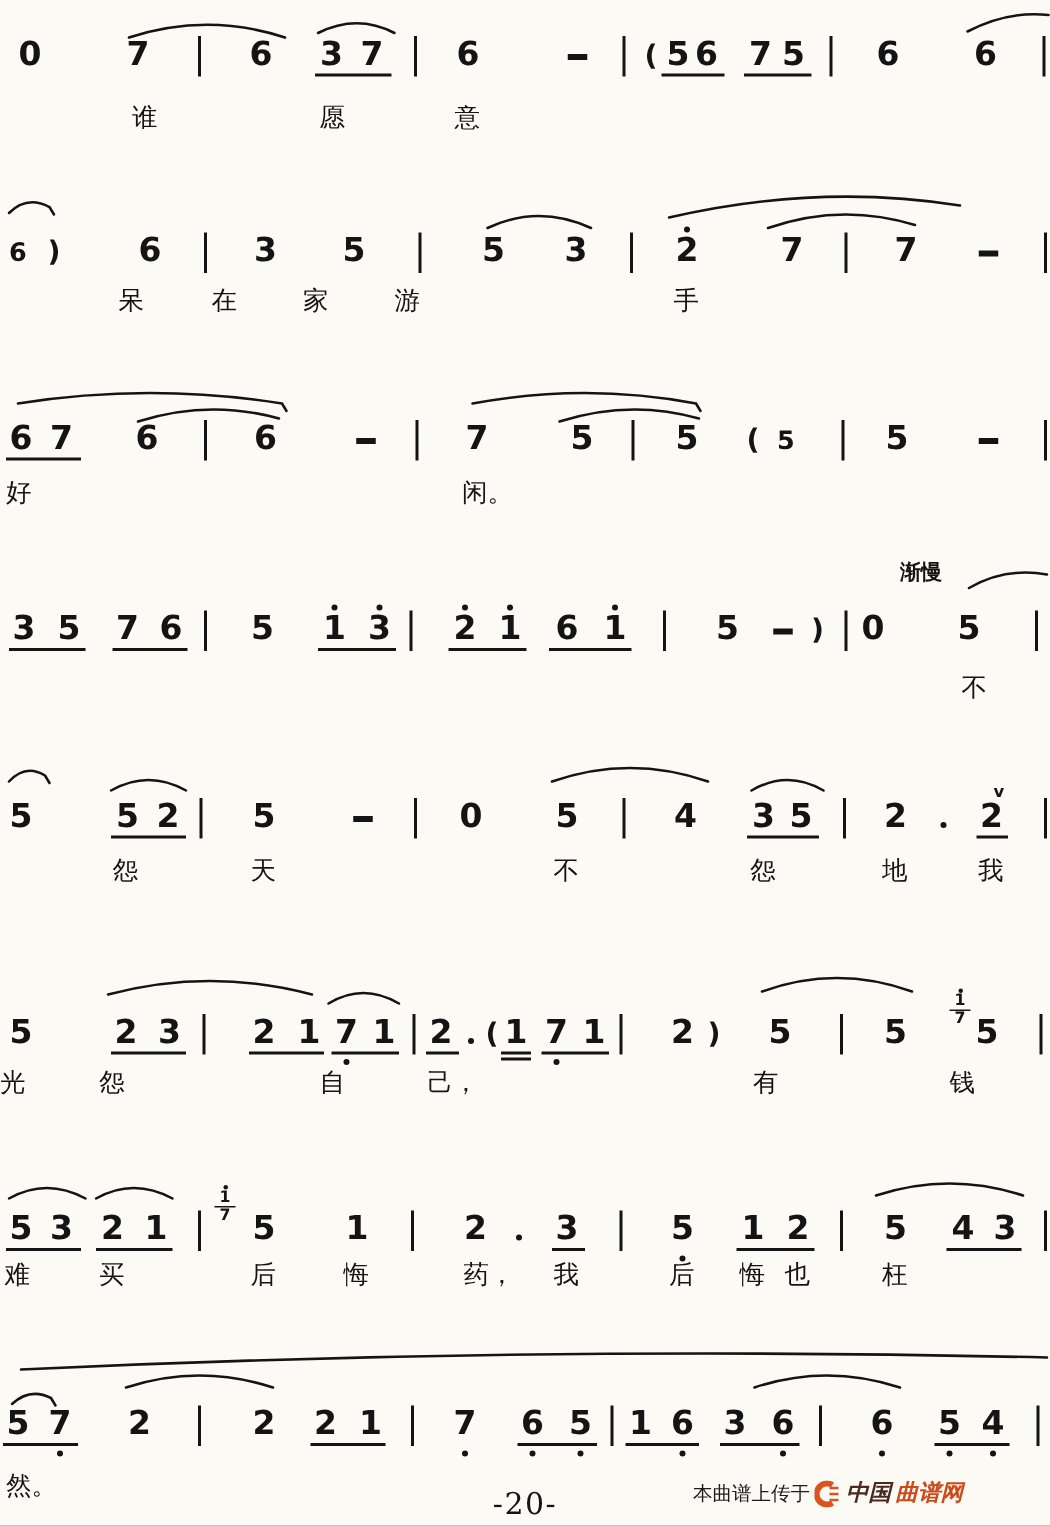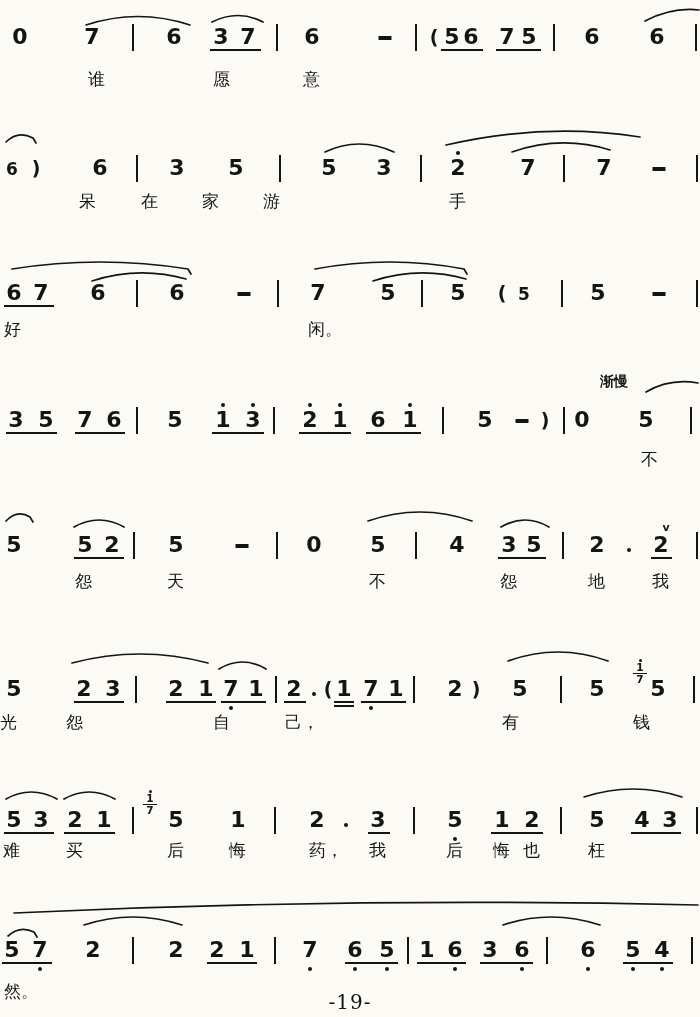--- a/index.html
+++ b/index.html
@@ -323,15 +323,26 @@
         <div class="ul" style="left: 2px; top: 962px; width: 50px;"></div>
         <div class="ul" style="left: 207px; top: 962px; width: 50px;"></div>
         <div class="ul" style="left: 345px; top: 962px; width: 53px;"></div>
         <div class="ul" style="left: 417px; top: 962px; width: 49px;"></div>
         <div class="ul" style="left: 480px; top: 962px; width: 53px;"></div>
         <div class="ul" style="left: 623px; top: 962px; width: 50px;"></div>
         <div class="lyr" style="left: 4px; top: 982px;">然。</div>
       </div>
     </div>
 
-  <div id="pagenum">-19-</div>
+  <div id="pagenum">-20-</div>
 
+  <div id="wm">
+    <span class="pre">本曲谱上传于</span>
+    <svg width="18" height="18" viewBox="0 0 18 18">
+      <path d="M12 3 A7 7 0 1 0 12 15" fill="none" stroke="#d9541e" stroke-width="4"></path>
+      <line x1="10" y1="5" x2="16" y2="5" stroke="#d9541e" stroke-width="1.8"></line>
+      <line x1="10" y1="9" x2="16" y2="9" stroke="#d9541e" stroke-width="1.8"></line>
+      <line x1="10" y1="13" x2="16" y2="13" stroke="#d9541e" stroke-width="1.8"></line>
+    </svg>
+    <span class="site1">中国</span>
+      <span class="site2">曲谱网</span>
+  </div>
 </div>
 
 </body></html>

